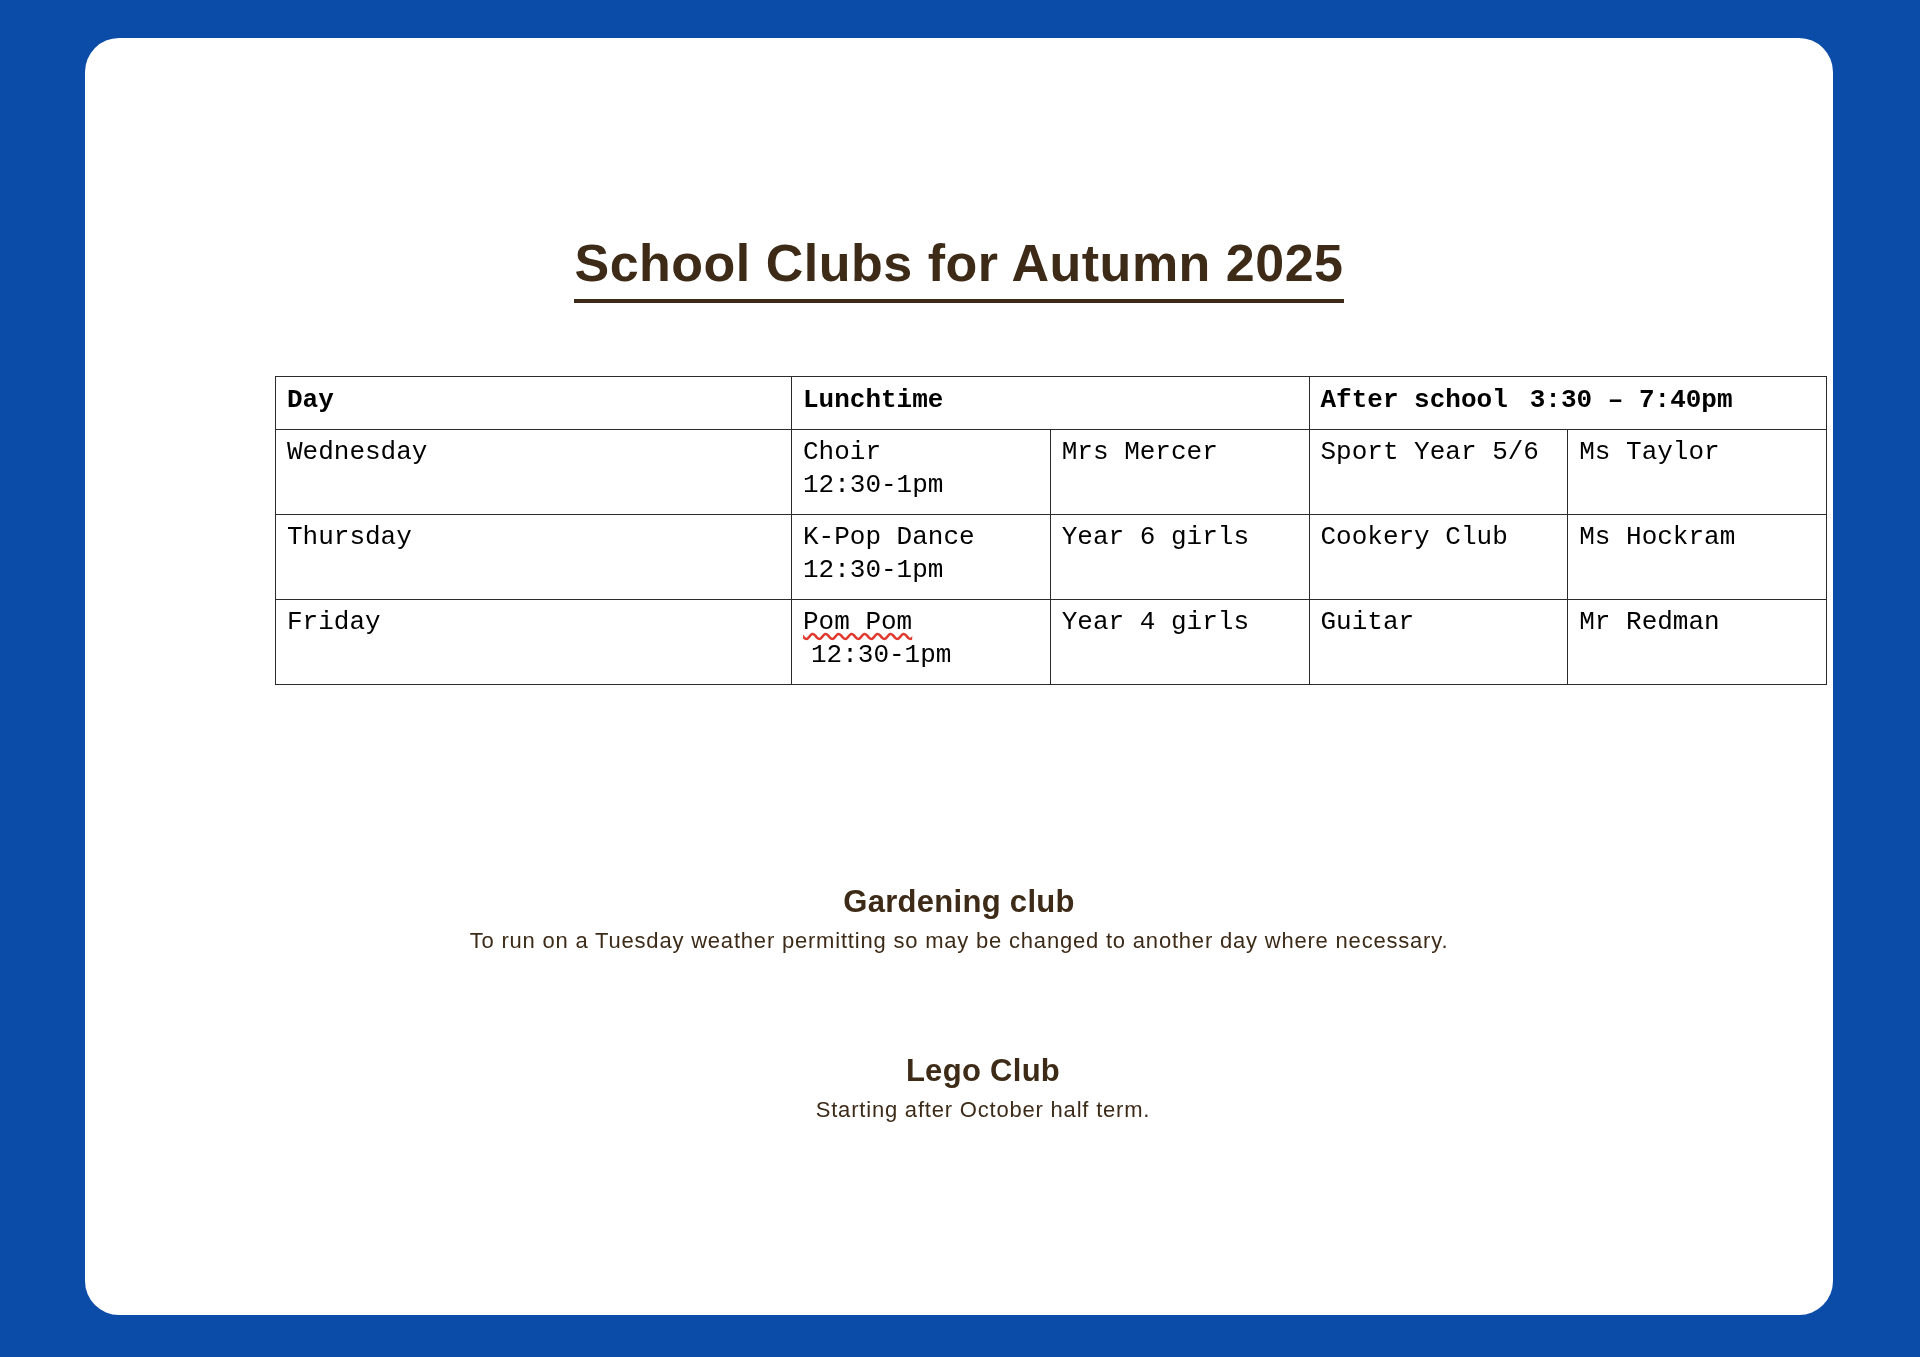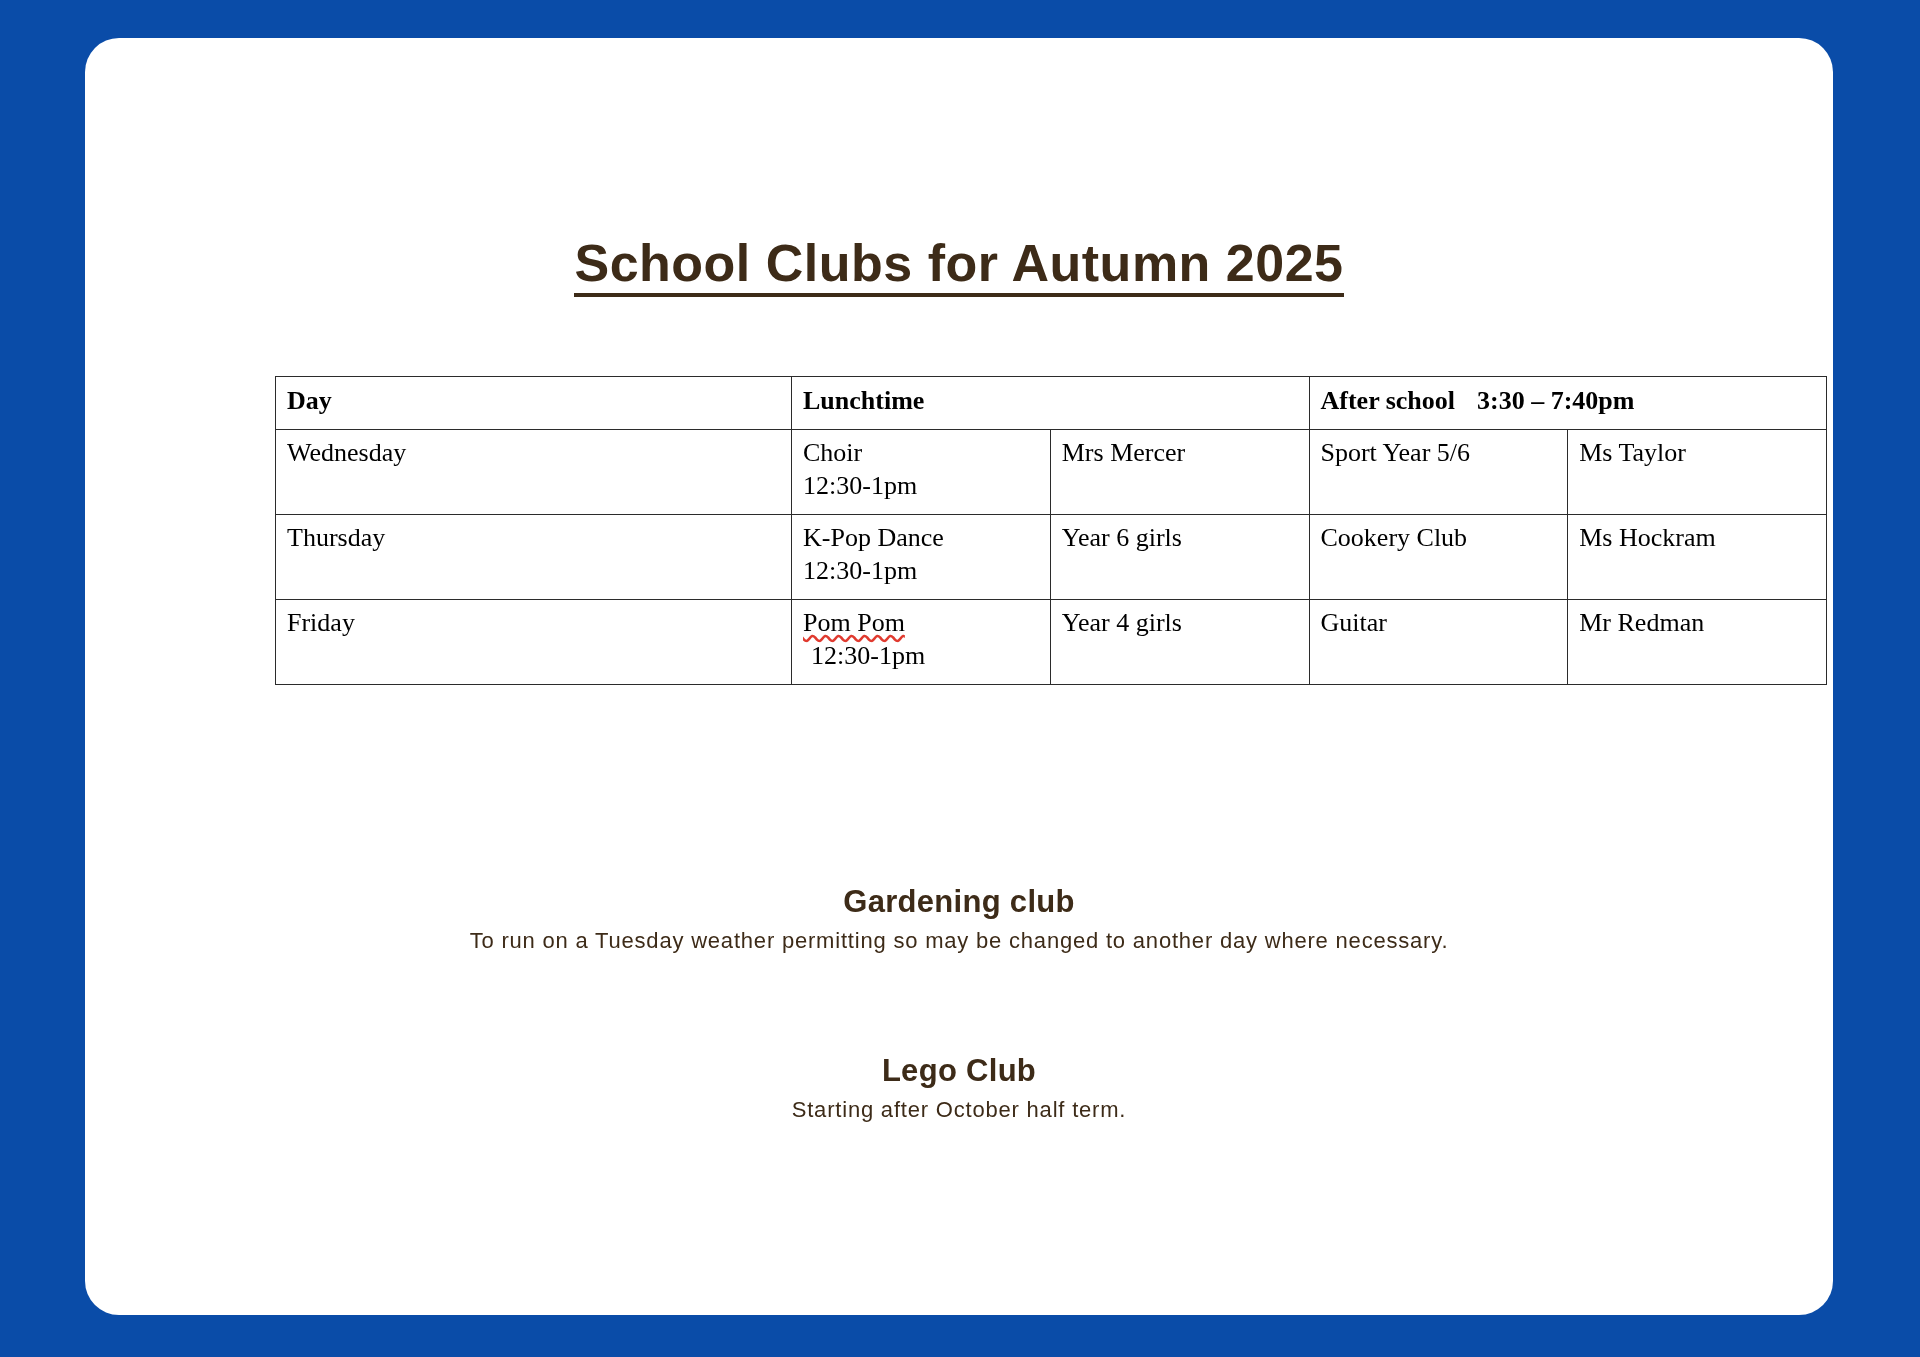--- a/index.html
+++ b/index.html
@@ -34,34 +34,35 @@
     text-align: center;
     color: #3D2B18;
     font-size: 52px;
     font-weight: bold;
     letter-spacing: 0.5px;
     white-space: nowrap;
   }
   #page-title .title-underline {
     display: inline-block;
     border-bottom: 4px solid #3D2B18;
+    padding-bottom: 6px;
   }
 
   
   #clubs-table-wrap {
     position: absolute;
     left: 190px;
     top: 338px;
     width: 1552px;
   }
   table.clubs-table {
     border-collapse: collapse;
     table-layout: fixed;
     width: 1552px;
-    font-family: Liberation Serif, serif;
+    font-family: Liberation Mono, monospace;
     color: #000000;
   }
   table.clubs-table td, table.clubs-table th {
     border: 1.6px solid #2b2b2b;
     vertical-align: top;
     padding: 6px 11px 4px 11px;
     font-size: 26px;
     line-height: 1.28;
     text-align: left;
     font-weight: normal;
@@ -93,21 +94,21 @@
 
   
   .note-block {
     position: absolute;
     left: 0;
     width: 100%;
     text-align: center;
     color: #3D2B18;
   }
   #gardening-note { top: 846px; }
-  #lego-note { top: 1015px; }
+  #lego-note { top: 1015px; margin-left: 24px; }
 
   .note-heading {
     font-size: 31px;
     font-weight: bold;
     letter-spacing: 0.3px;
     margin-bottom: 6px;
   }
   .note-body {
     font-size: 22px;
     font-weight: normal;

